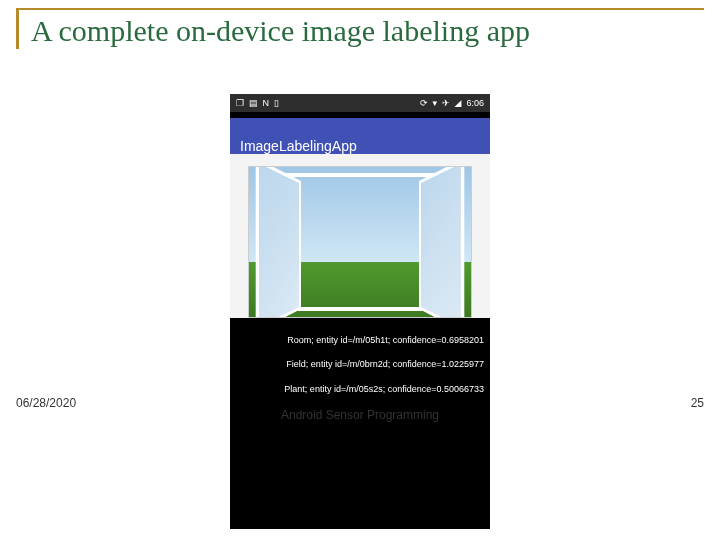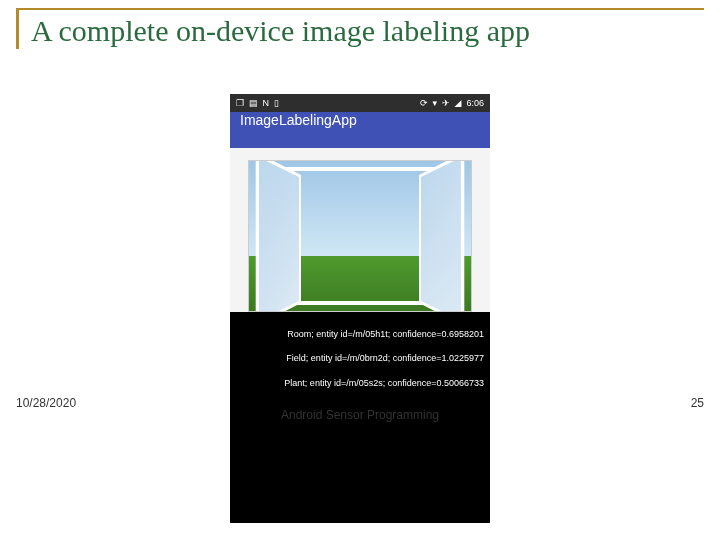--- a/index.html
+++ b/index.html
@@ -64,25 +64,26 @@
     display: flex;
     gap: 5px;
     align-items: center;
   }
   .sb-icon { display:inline-block; line-height:1; }
   .appbar {
     height: 36px;
     background: #3f51b5;
     color: #fff;
     display: flex;
-    align-items: flex-start;
+    align-items: flex-end;
     padding: 0 10px;
     font-family: Arial, sans-serif;
     font-size: 14px;
     font-weight: 500;
+    margin-top: 6px;
   }
   .content {
     background: #f4f4f4;
     text-align: center;
     padding: 6px 0 0 0;
   }
   .labelbtn {
     display: inline-block;
     border: 1px solid #c7c7c7;
     background: #e3e3e3;
@@ -208,17 +209,17 @@
     <div class="blackfill"></div>
 
     <div class="navbar">
       
       
       
     </div>
   </div>
 
   <div class="footer">
-    <span>10/28/2020</span>
+    <span>06/28/2020</span>
     <span class="center">Android Sensor Programming</span>
     <span>25</span>
   </div>
 </div>
 
 </body></html>

